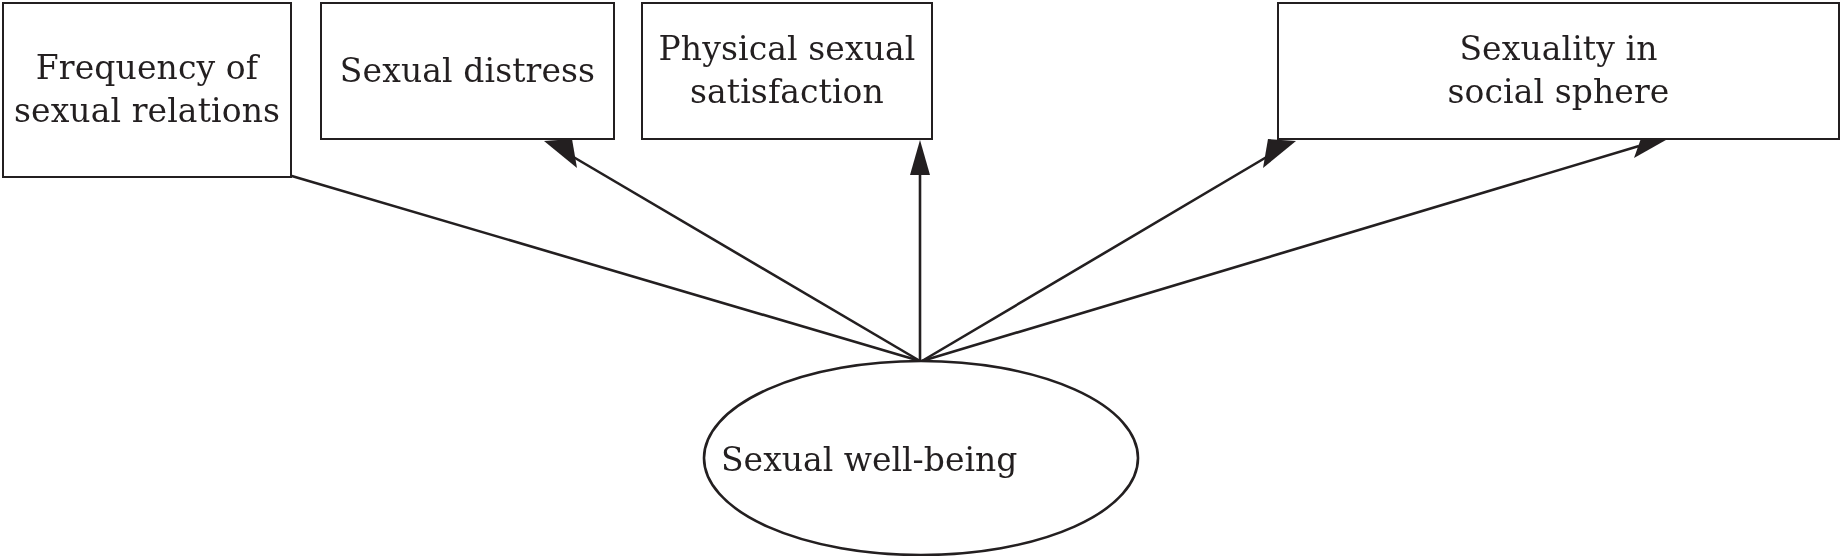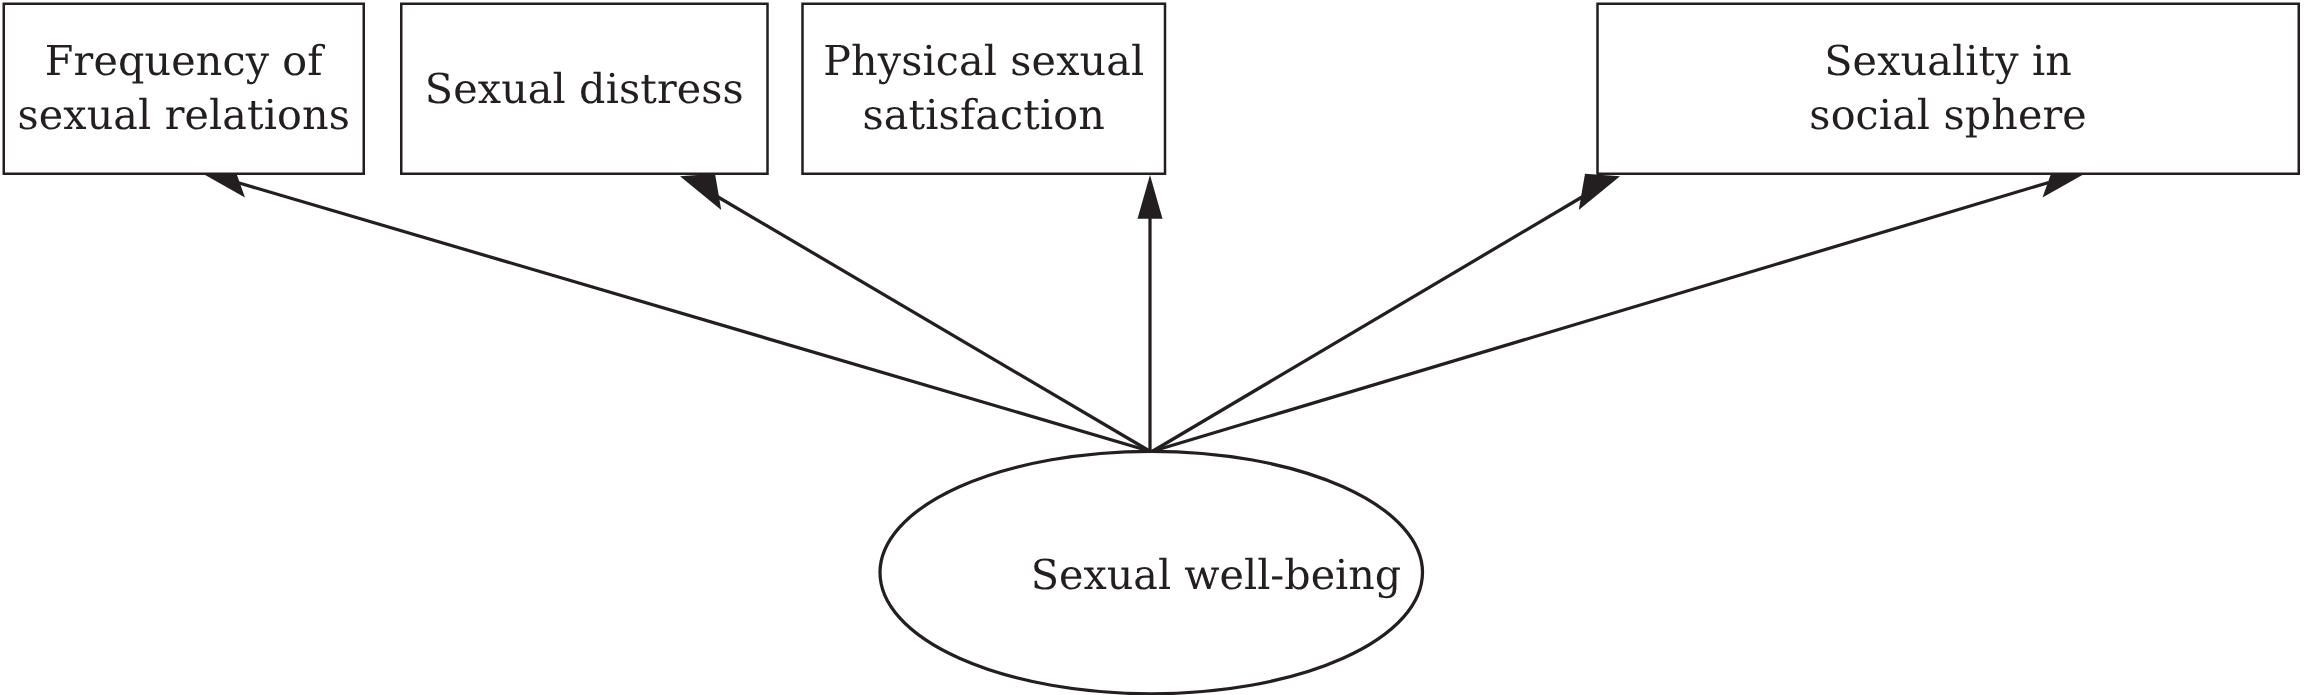--- a/index.html
+++ b/index.html
@@ -43,21 +43,21 @@
     color: #231f20;
     padding: 0 6px;
     white-space: pre-line;
   }
   .latent-label {
     position: absolute;
     font-family: "DejaVu Serif", "Liberation Serif", serif;
     font-size: 33px;
     line-height: 1.2;
     color: #231f20;
-    text-align: right;
+    text-align: left;
     white-space: nowrap;
   }
 </style>
 </head>
 <body>
 
 <div id="diagram-root">
 
   <svg id="diagram-svg" viewBox="0 0 1843 556">
 
@@ -82,21 +82,21 @@
     </g>
 
     <g>
       <line x1="922" y1="361" x2="1639" y2="146" stroke="#231f20" stroke-width="2.6"></line>
       <polygon points="1673,136 1634,158 1644,130" fill="#231f20"></polygon>
     </g>
 
     <ellipse cx="921" cy="458" rx="217" ry="97" fill="#ffffff" stroke="#231f20" stroke-width="2.6"></ellipse>
   </svg>
 
-  <div class="indicator-box" style="left:2px; top:2px; width:290px; height:138px;">
+  <div class="indicator-box" style="left:2px; top:2px; width:290px; height:176px;">
     <span class="indicator-label">Frequency of
 sexual relations</span>
   </div>
 
   <div class="indicator-box" style="left:641px; top:2px; width:292px; height:138px;">
     <span class="indicator-label">Physical sexual
 satisfaction</span>
   </div>
 
   <div class="indicator-box" style="left:320px; top:2px; width:295px; height:138px;">

